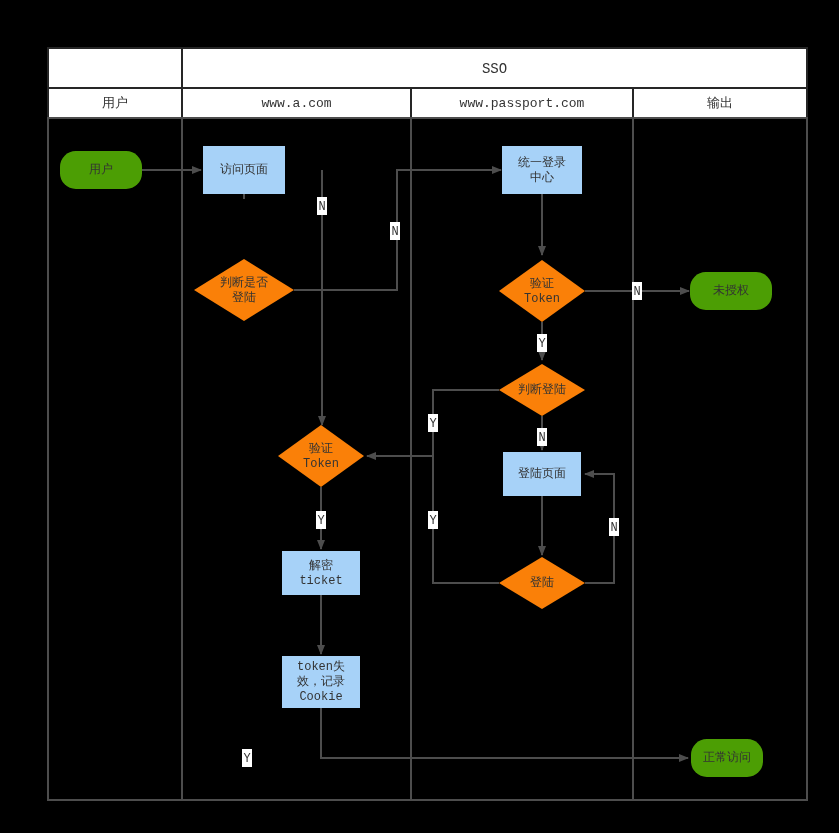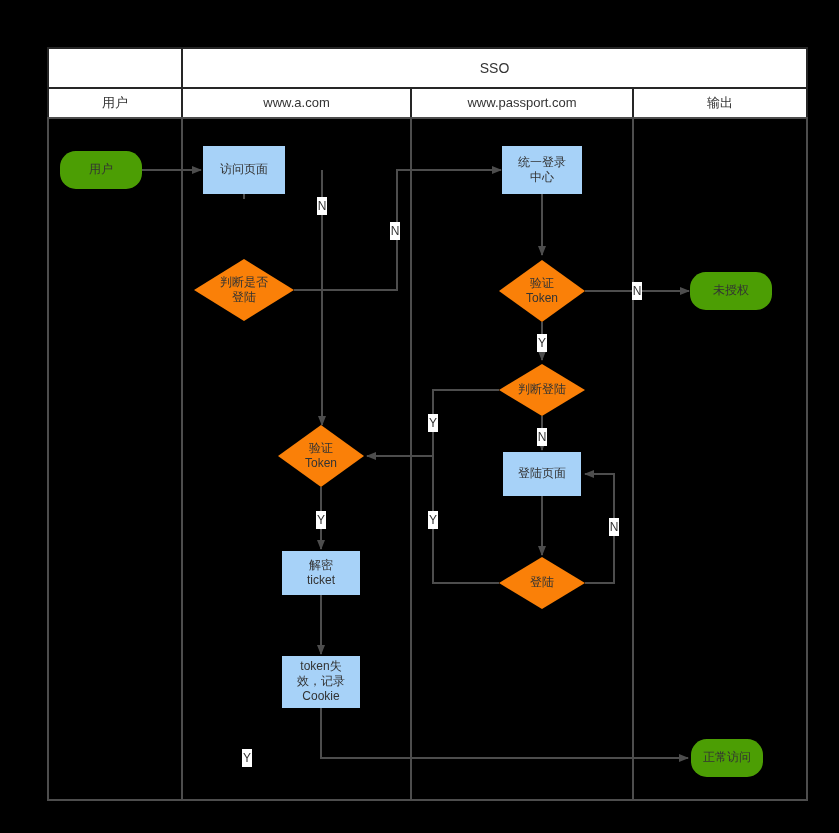--- a/index.html
+++ b/index.html
@@ -1,17 +1,17 @@
 <!DOCTYPE html>
 <html><head>
 <meta charset="utf-8">
 <style>
   html,body{margin:0;padding:0;background:#000;}
   #page{position:relative;width:839px;height:833px;background:#000;
-        font-family:Liberation Sans, sans-serif;overflow:hidden;}
+        font-family:Liberation Mono, monospace;overflow:hidden;}
   svg{position:absolute;left:0;top:0;width:839px;height:833px;}
   .nodeLabel{font-size:12px;fill:#333;text-anchor:middle;dominant-baseline:middle;}
   .laneLabel{font-size:13px;fill:#333;text-anchor:middle;dominant-baseline:middle;}
   .titleLabel{font-size:14px;fill:#333;text-anchor:middle;dominant-baseline:middle;}
   .edgeLabel{font-size:12px;fill:#333;text-anchor:middle;dominant-baseline:middle;}
   .edgeLabelBg{fill:#ffffff;}
   .lane{fill:#ffffff;stroke:#262626;stroke-width:2;}
   .laneBody{fill:#000000;stroke:#4d4d4d;stroke-width:2;}
   .edge{stroke:#4d4d4d;stroke-width:2;fill:none;}
   .arrowHead{fill:#4d4d4d;}

